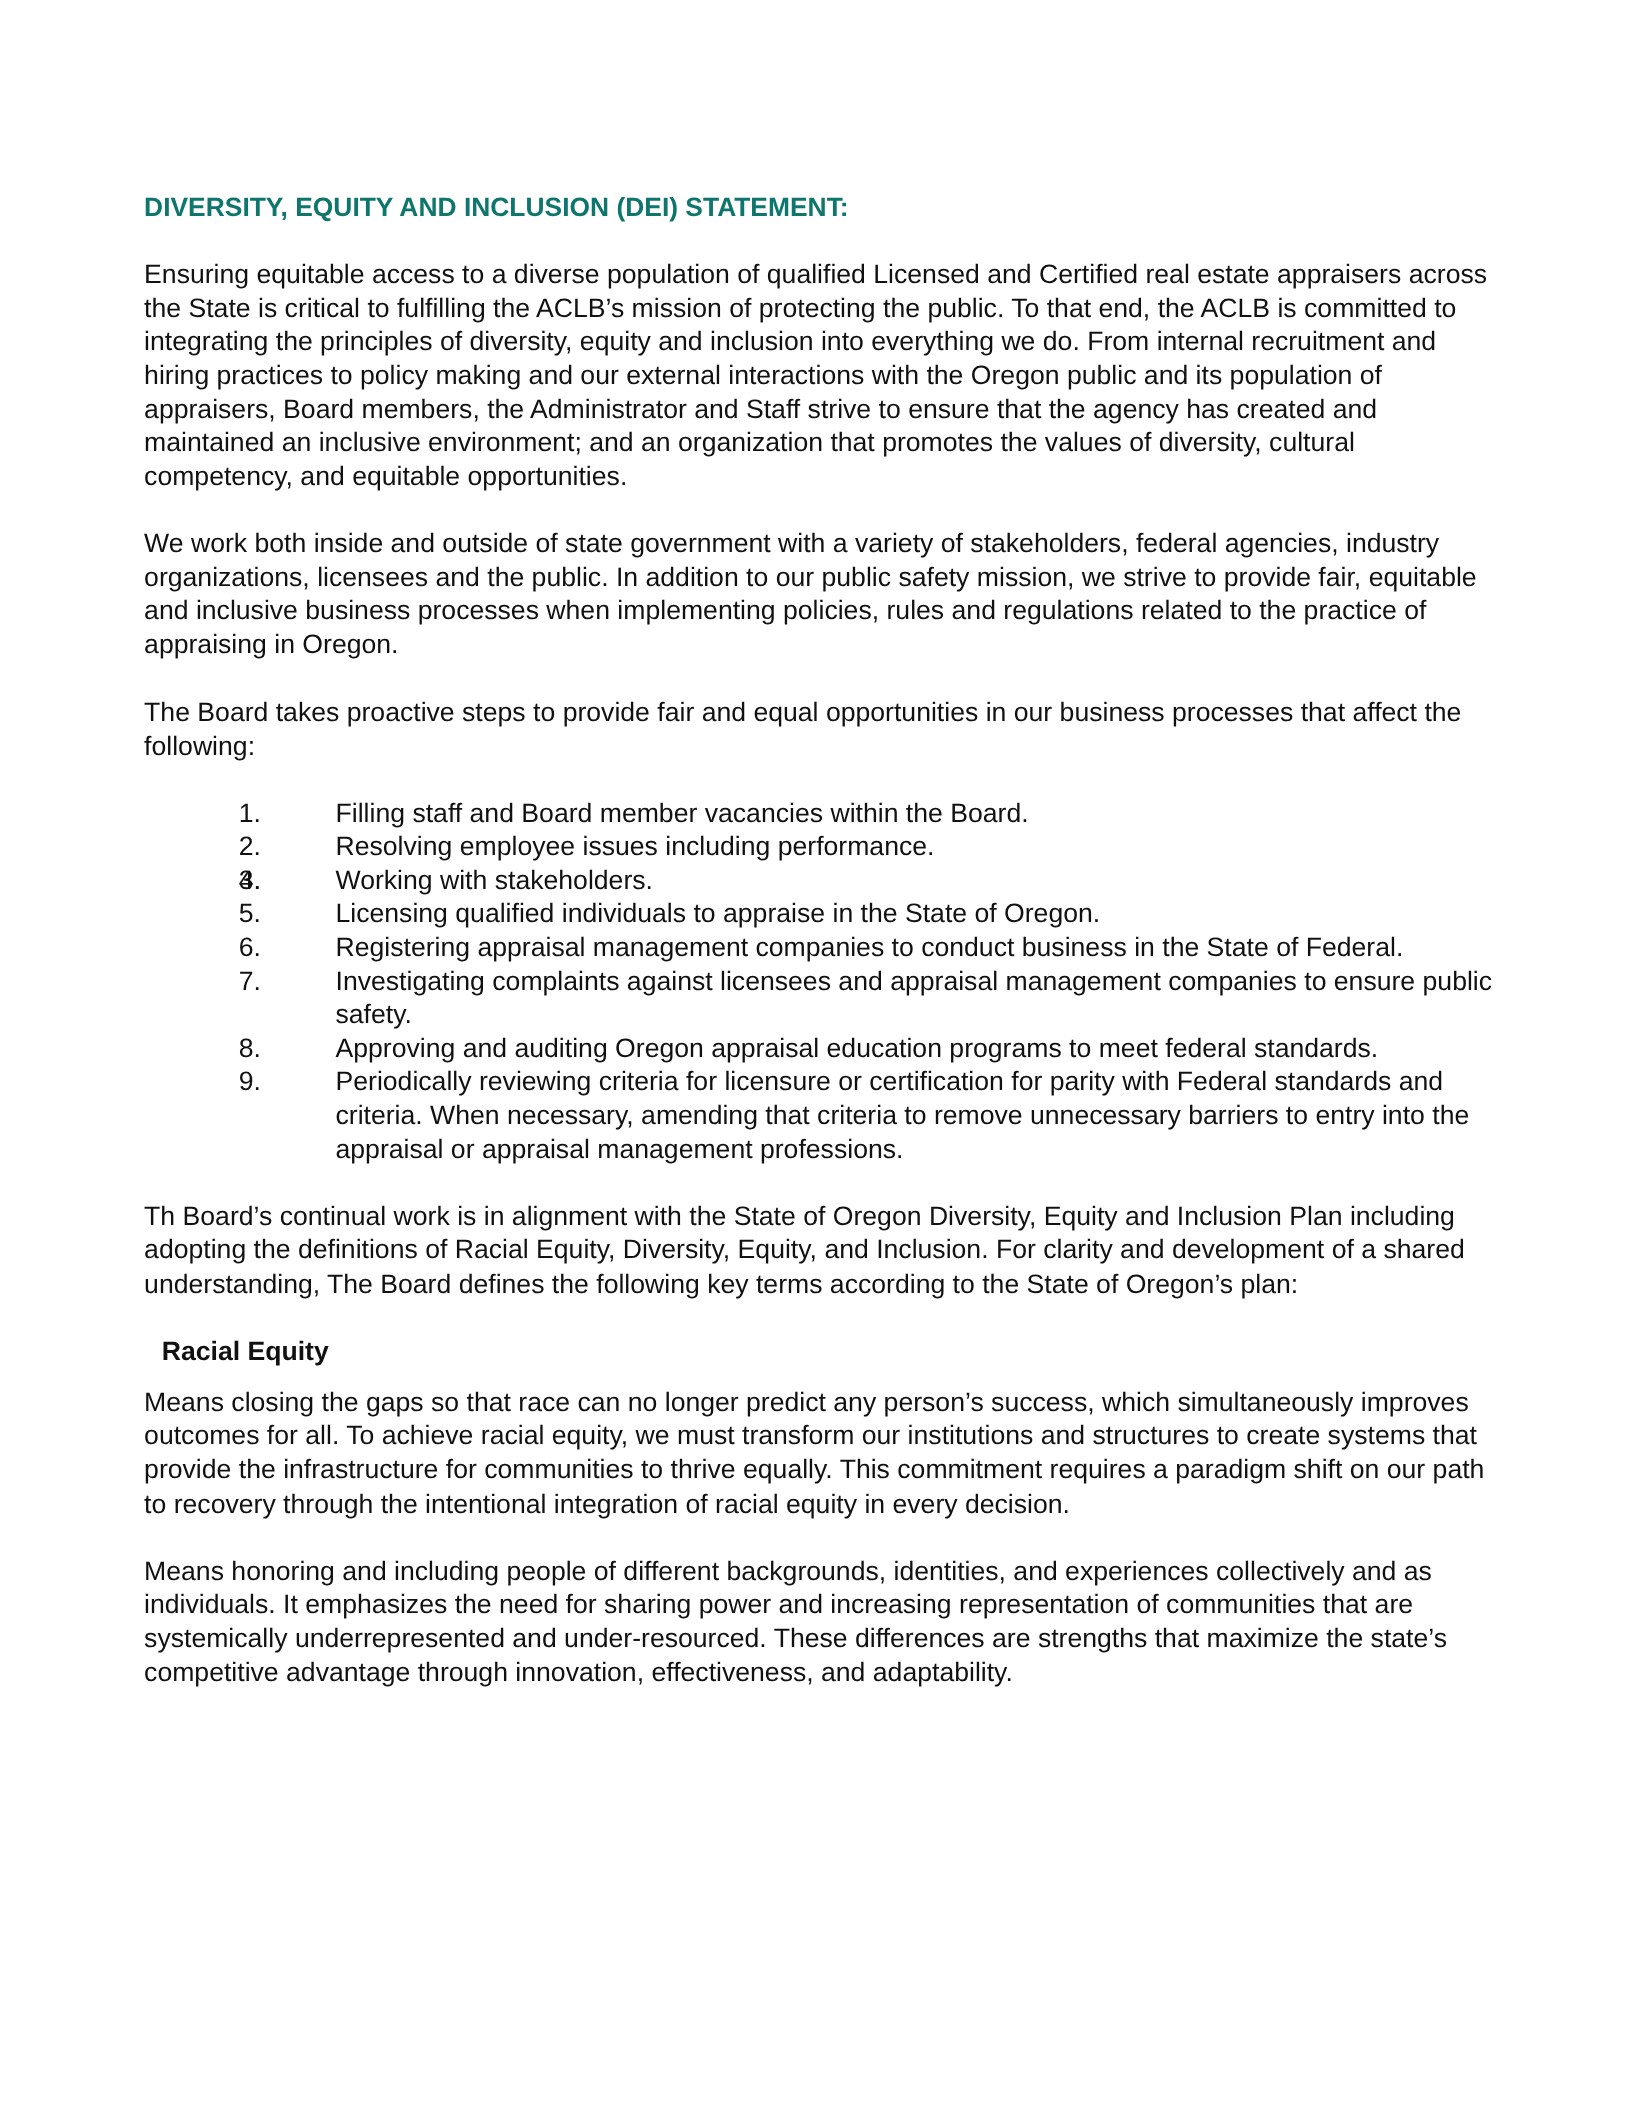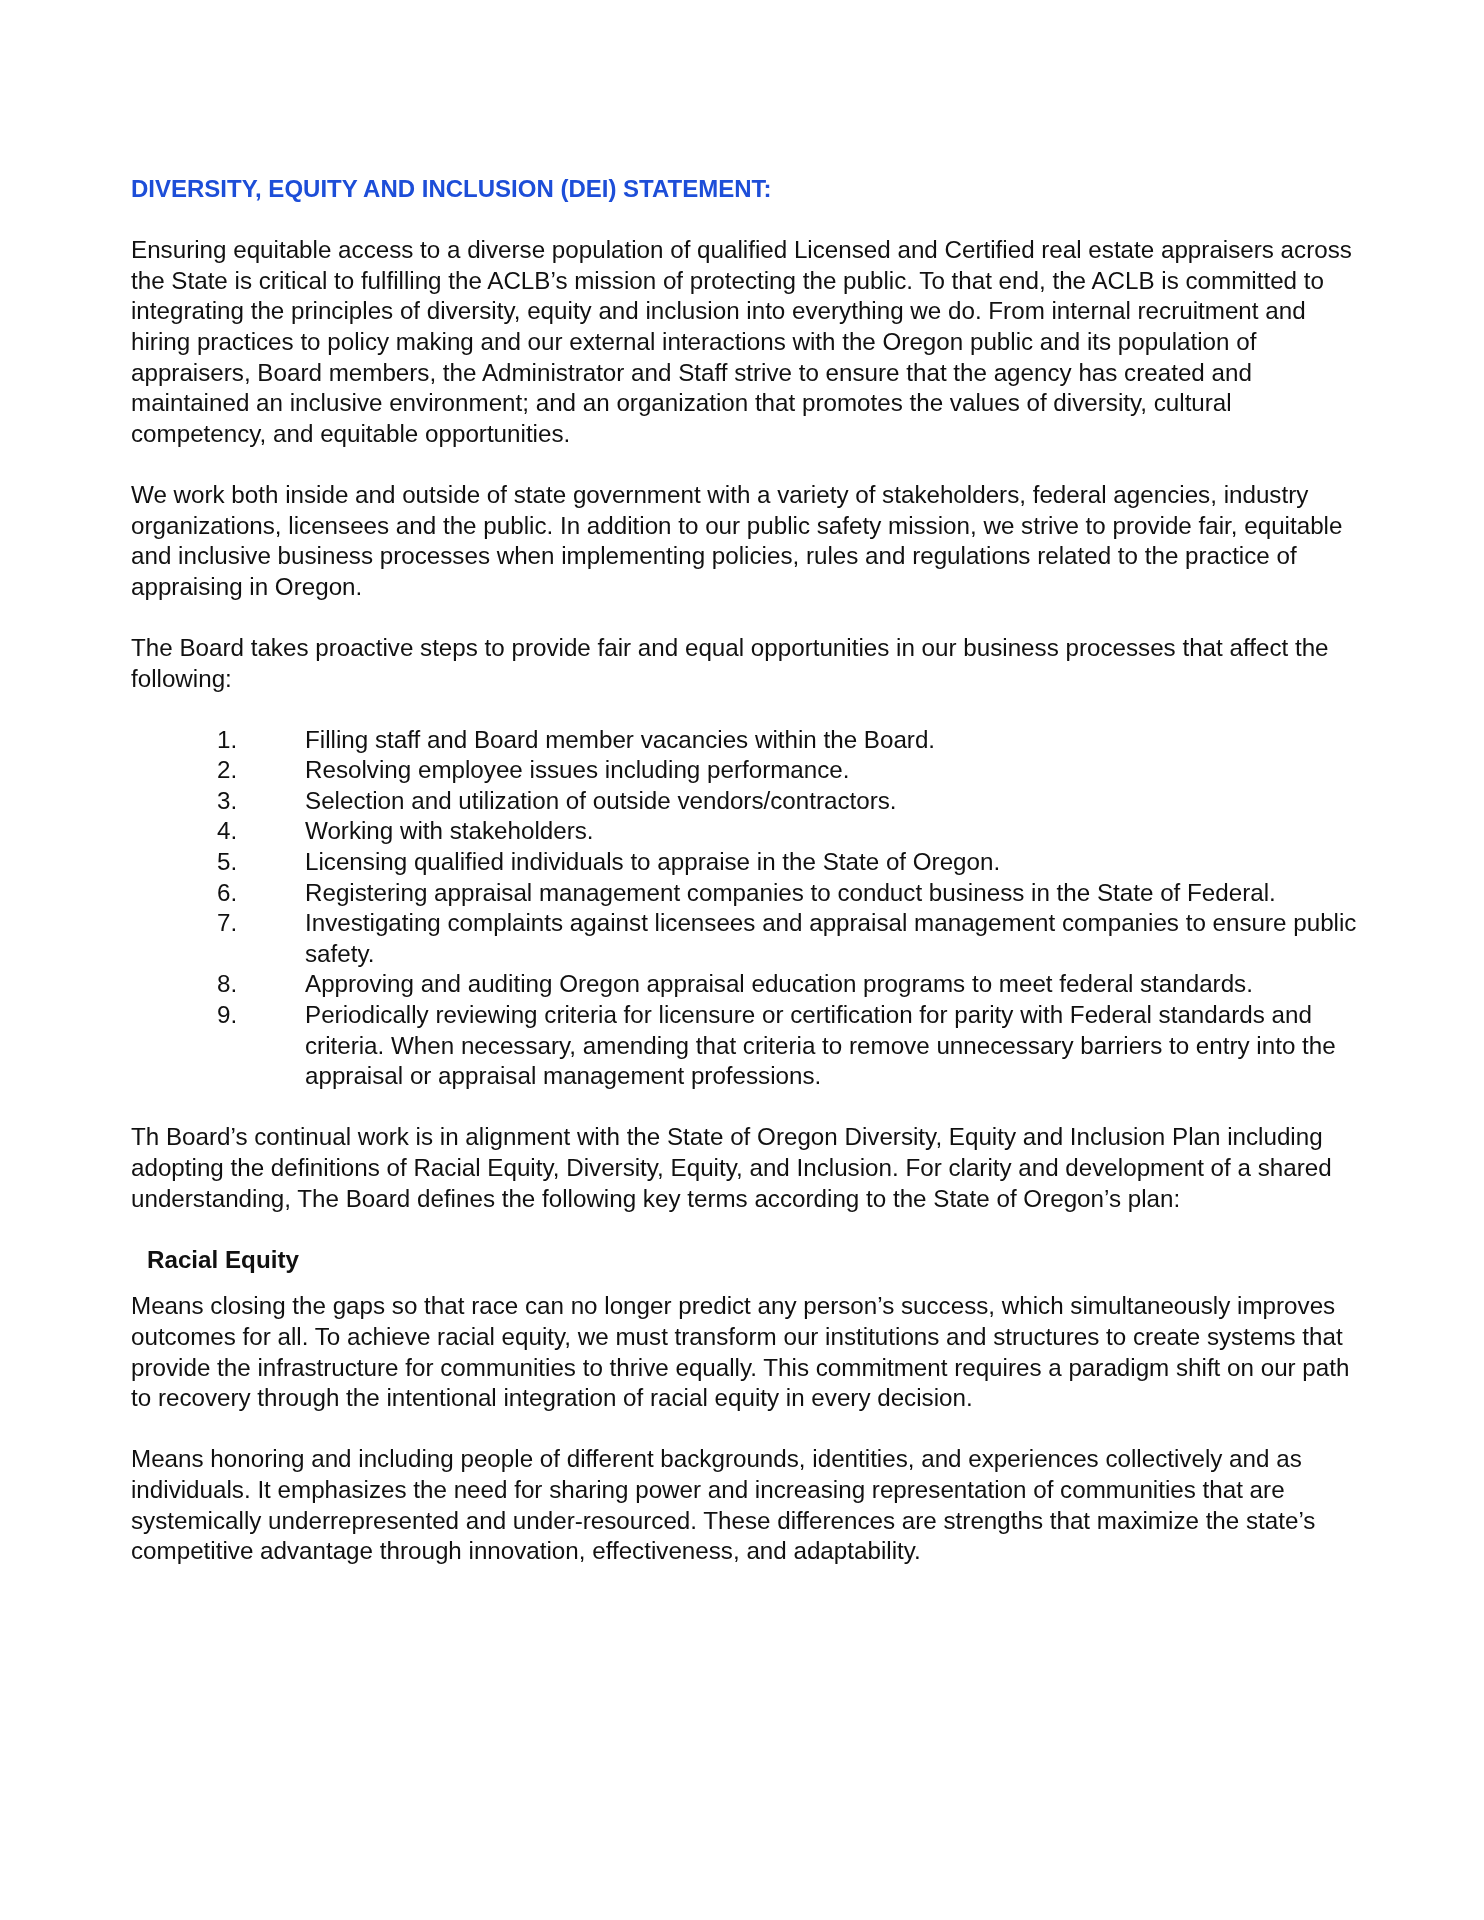--- a/index.html
+++ b/index.html
@@ -1,42 +1,42 @@
 <!DOCTYPE html>
 <html><head>
 <meta charset="utf-8">
 <style>
   html, body { margin: 0; padding: 0; background: #ffffff; }
   body { width: 1484px; height: 1920px; position: relative; overflow: hidden; }
   .page {
     position: absolute; left: 131px; top: 174px; width: 1240px;
     font-family: "Liberation Sans", sans-serif; font-size: 24.2px; line-height: 30.6px; color: #111111;
   }
-  .heading { color: #1d4ed8; font-weight: bold; font-size: 24px; margin: 0 0 30.6px 0; line-height: 30.6px; }
+  .heading { color: #0f766e; font-weight: bold; font-size: 24px; margin: 0 0 30.6px 0; line-height: 30.6px; }
   p { margin: 0 0 30.6px 0; }
   ol { list-style: none; margin: 0 0 30.6px 0; padding: 0; }
   ol li { position: relative; padding-left: 174px; }
   ol li .num { position: absolute; left: 86px; top: 0; }
   .term { font-weight: bold; margin: 16px; }
   .def { margin: 0 0 30.6px 0; }
 </style>
 </head>
 <body>
 
 <div class="page">
   <div class="heading">DIVERSITY, EQUITY AND INCLUSION (DEI) STATEMENT:</div>
 
   <p>Ensuring equitable access to a diverse population of qualified Licensed and Certified real estate appraisers across the State is critical to fulfilling the ACLB’s mission of protecting the public. To that end, the ACLB is committed to integrating the principles of diversity, equity and inclusion into everything we do. From internal recruitment and hiring practices to policy making and our external interactions with the Oregon public and its population of appraisers, Board members, the Administrator and Staff strive to ensure that the agency has created and maintained an inclusive environment; and an organization that promotes the values of diversity, cultural competency, and equitable opportunities.</p>
   <p>We work both inside and outside of state government with a variety of stakeholders, federal agencies, industry organizations, licensees and the public. In addition to our public safety mission, we strive to provide fair, equitable and inclusive business processes when implementing policies, rules and regulations related to the practice of appraising in Oregon.</p>
   <p>The Board takes proactive steps to provide fair and equal opportunities in our business processes that affect the following:</p>
 
   <ol>
     <li><span class="num">1.</span><span>Filling staff and Board member vacancies within the Board.</span></li>
     <li><span class="num">2.</span><span>Resolving employee issues including performance.</span></li>
-    <li><span class="num">3.</span><span>Selection and utilization of outside vendors/contractors.</span></li>
+    <li><span class="num">3.</span></li>
     <li><span class="num">4.</span><span>Working with stakeholders.</span></li>
     <li><span class="num">5.</span><span>Licensing qualified individuals to appraise in the State of Oregon.</span></li>
     <li><span class="num">6.</span><span>Registering appraisal management companies to conduct business in the State of Federal.</span></li>
     <li><span class="num">7.</span><span>Investigating complaints against licensees and appraisal management companies to ensure public safety.</span></li>
     <li><span class="num">8.</span><span>Approving and auditing Oregon appraisal education programs to meet federal standards.</span></li>
     <li><span class="num">9.</span><span>Periodically reviewing criteria for licensure or certification for parity with Federal standards and criteria. When necessary, amending that criteria to remove unnecessary barriers to entry into the appraisal or appraisal management professions.</span></li>
   </ol>
 
   <p>Th Board’s continual work is in alignment with the State of Oregon Diversity, Equity and Inclusion Plan including adopting the definitions of Racial Equity, Diversity, Equity, and Inclusion. For clarity and development of a shared understanding, The Board defines the following key terms according to the State of Oregon’s plan:</p>
 

